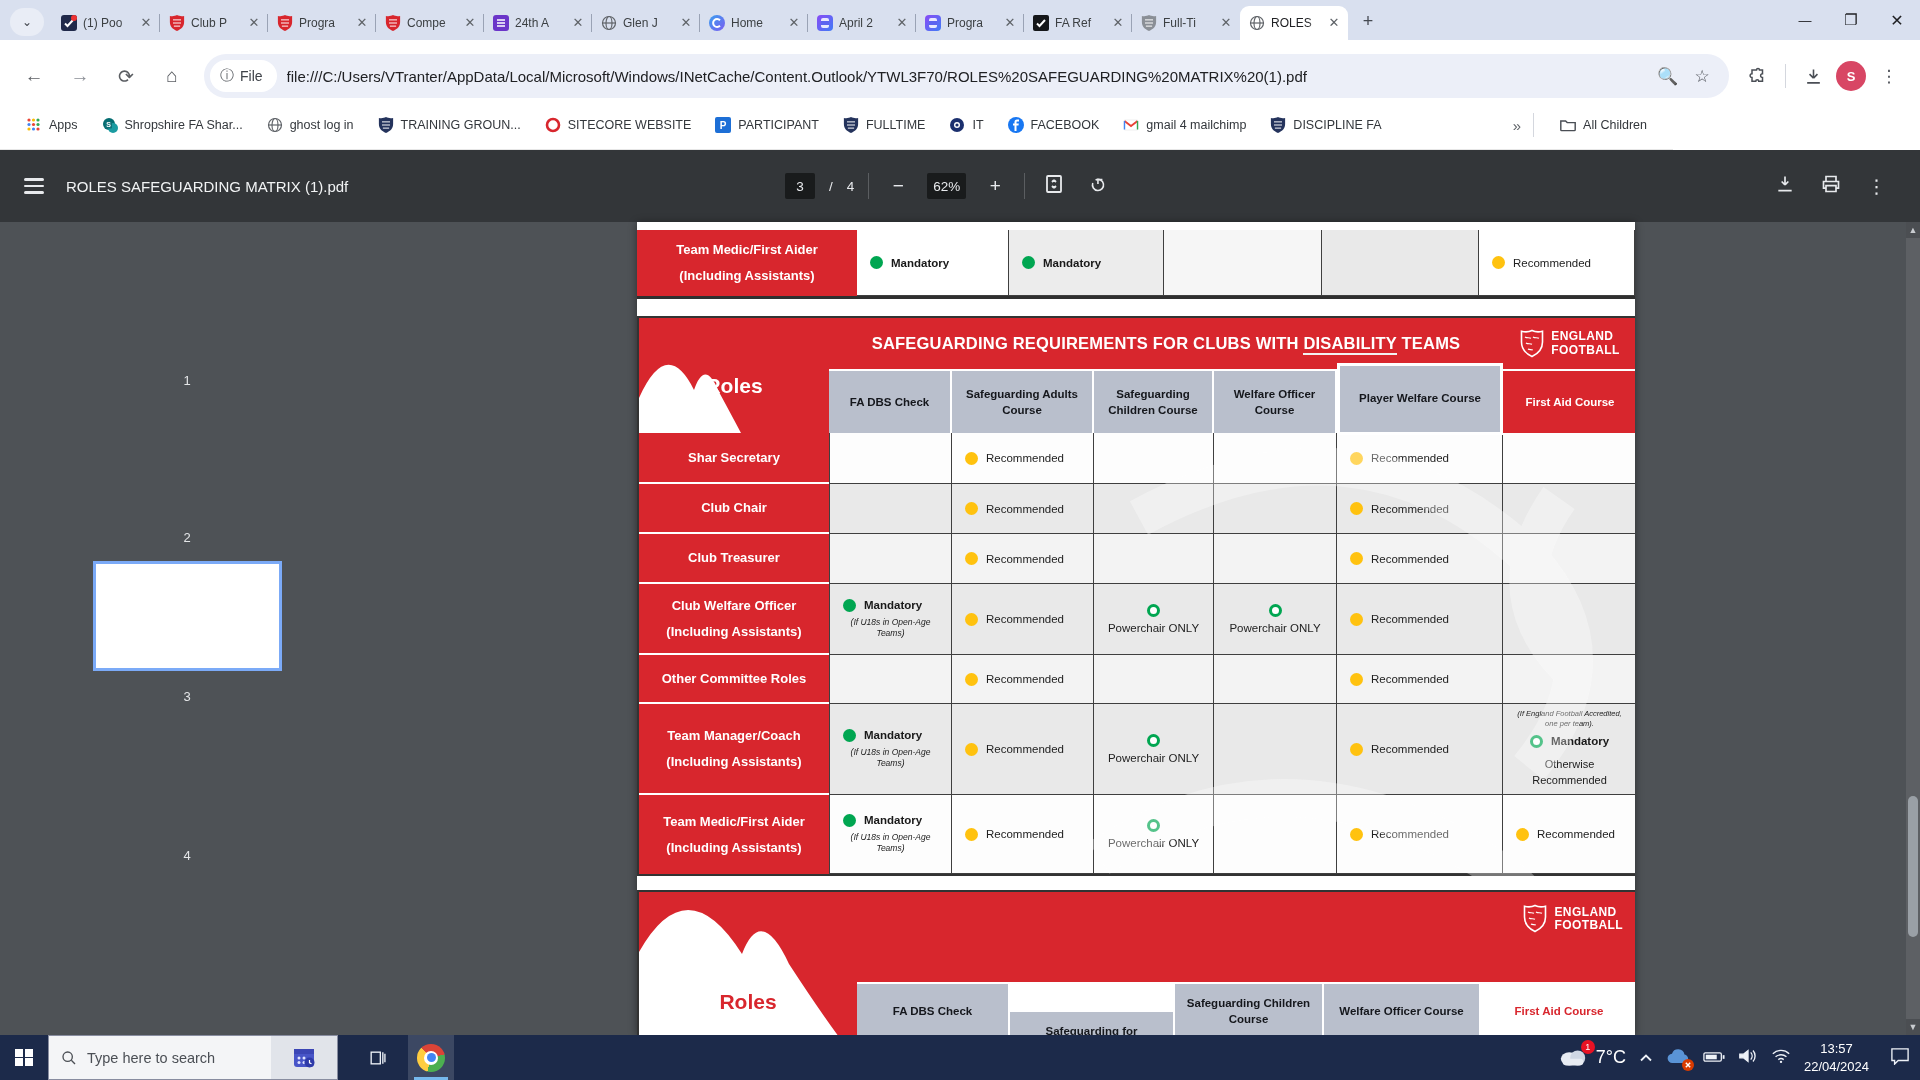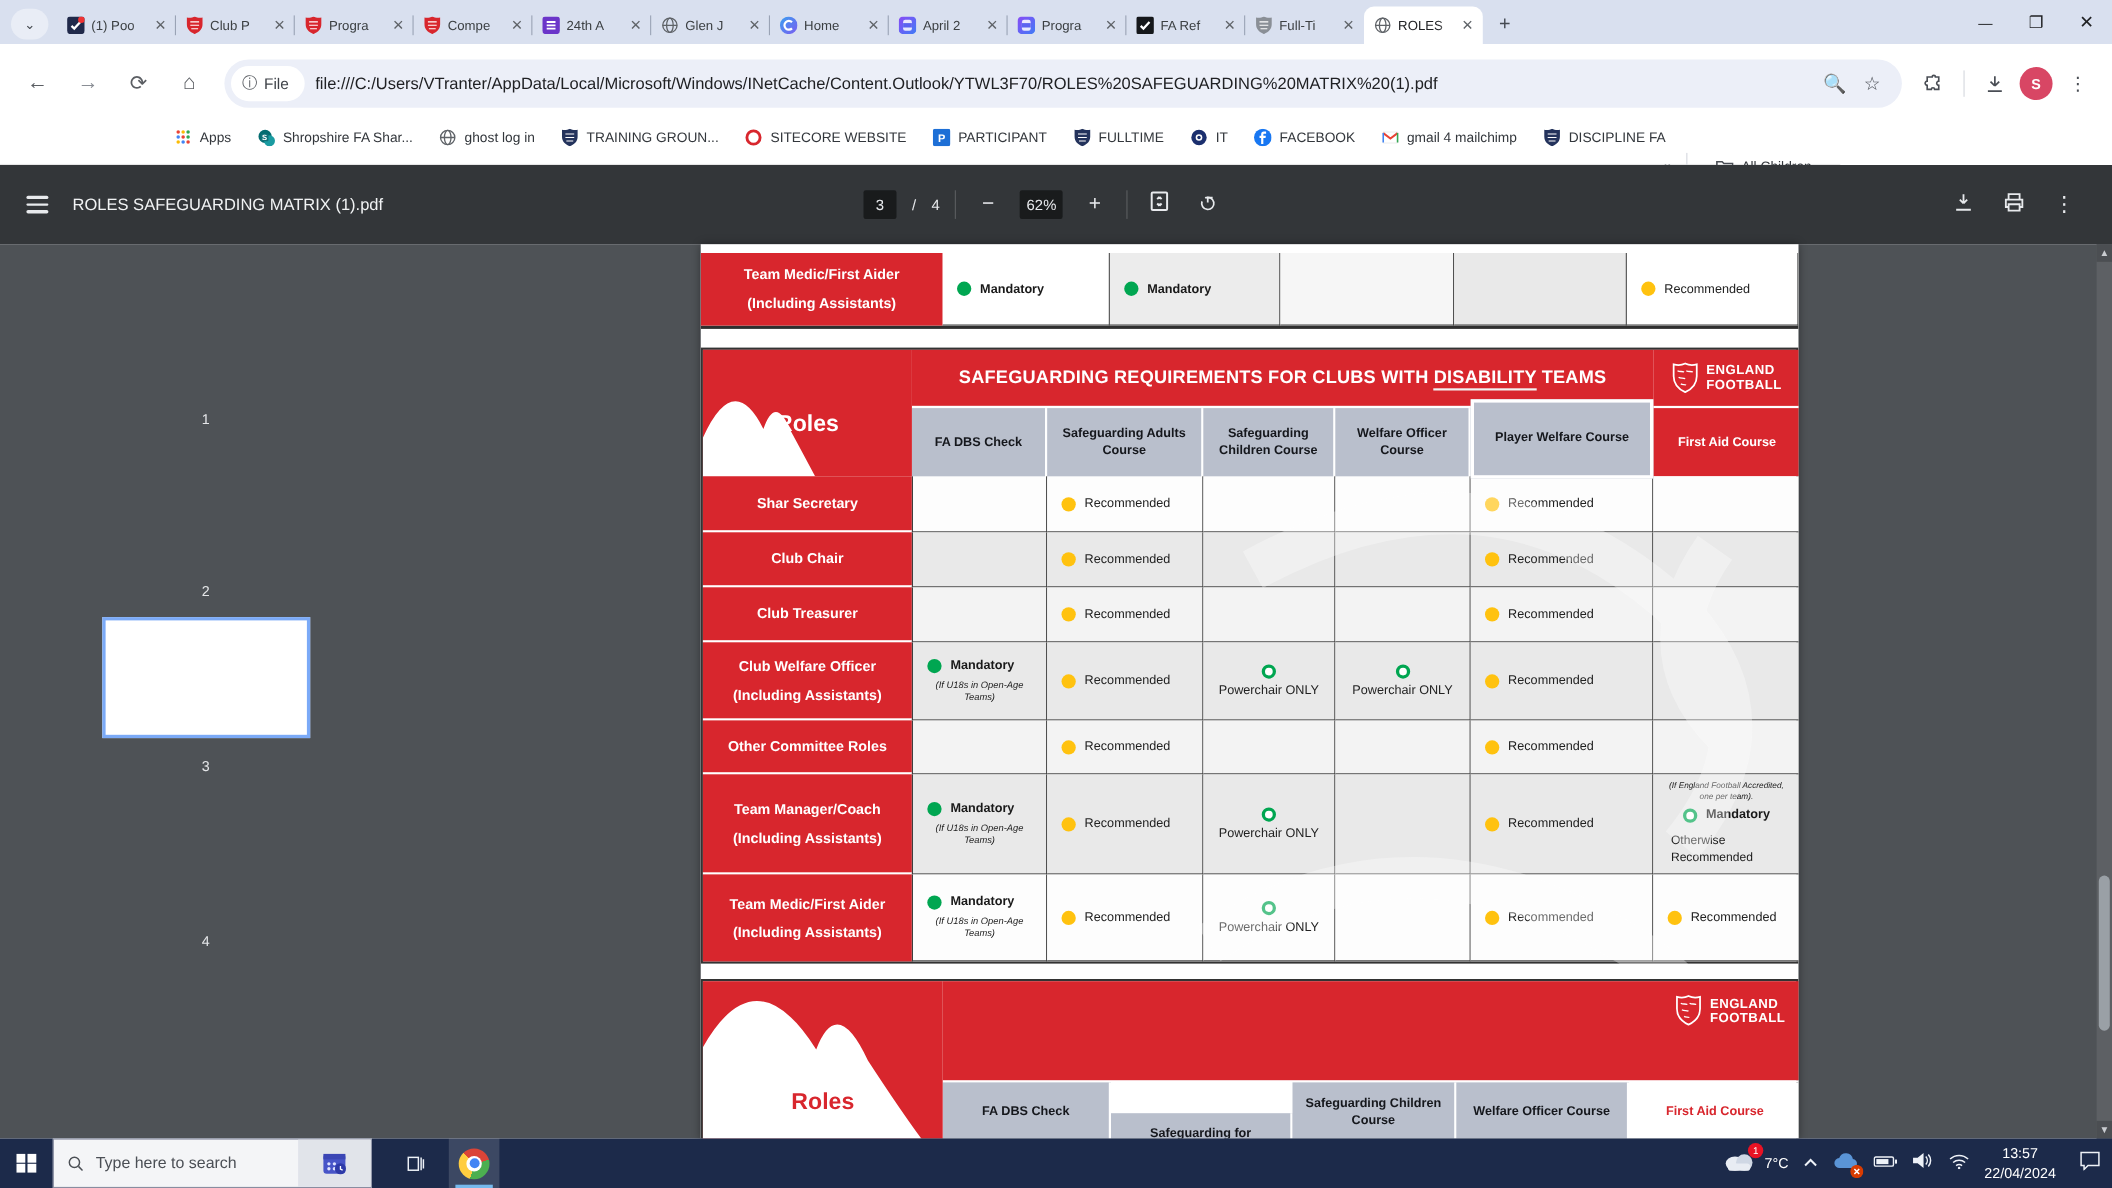--- a/index.html
+++ b/index.html
@@ -44,21 +44,21 @@
   .url { flex:1; font-size:15px; color:#202124; white-space:nowrap; overflow:hidden;
     margin-left:10px; }
   .omni-ic { width:34px; height:34px; display:flex; align-items:center; justify-content:center;
     color:#4a4e55; font-size:17px; flex:none; }
   .avatar { width:30px; height:30px; border-radius:50%; background:#d84664; color:#fff;
     font-size:13px; display:flex; align-items:center; justify-content:center; font-weight:700; }
   .divid { width:1px; height:24px; background:#d4d7de; margin:0 4px; }
 
   
   .bmbar { position:absolute; left:0; top:112px; width:1673px; height:38px; background:#fff;
-    border-bottom:1px solid #e6e6e6; display:flex; align-items:center; padding:0 14px;flex-direction:column; }
+    border-bottom:1px solid #e6e6e6; display:flex; align-items:flex-start; padding:0 14px; }
   .bm { display:flex; align-items:center; gap:7px; font-size:12.5px; color:#33373c;
     padding:0 12px; height:26px; border-radius:13px; white-space:nowrap; }
   .bm-right { margin-left:auto; display:flex; align-items:center; gap:10px; }
   .chev2 { color:#5f6368; font-size:15px; letter-spacing:-2px; }
 
   
   .pdfbar { position:absolute; left:0; top:150px; width:1920px; height:72px; background:#333639;
     display:flex; align-items:center; color:#e8eaed; }
   .pdf-left { display:flex; align-items:center; gap:22px; padding-left:24px; width:640px; }
   .hamb { display:flex; flex-direction:column; gap:4px; }
@@ -97,21 +97,21 @@
   .cellline.center { justify-content:center; padding-left:0; }
   .dot { width:13px; height:13px; border-radius:50%; flex:none; }
   .ring { width:13px; height:13px; border-radius:50%; border:3px solid #00a651; background:#fff;
     flex:none; }
   .lbl-b { font-weight:700; font-size:11.5px; color:#191919; }
   .lbl-r { font-weight:500; font-size:11.5px; color:#222; }
   .note { font-style:italic; font-size:8.5px; color:#222; text-align:center; margin-top:5px;
     line-height:1.35; padding:0 6px; }
   .prenote { font-style:italic; font-size:7.5px; color:#222; text-align:center; line-height:1.3;
     padding:0 8px; margin-bottom:6px; }
-  .afternote { font-size:11px; color:#1b1b1b; text-align:left; margin-top:8px; line-height:1.5;
+  .afternote { font-size:11px; color:#1b1b1b; text-align:center; margin-top:8px; line-height:1.5;
     padding:0 16px; }
   .banner { background:#d8262d; color:#fff; display:flex; align-items:center;
     justify-content:center; }
   .bannertxt { font-weight:700; letter-spacing:.2px; }
   .bannertxt .und { border-bottom:2.5px solid #f2f2f2; padding-bottom:1px; }
   .colhead { background:#b9bfcc; border-right:2px solid #fff; display:flex; align-items:center;
     justify-content:center; text-align:center; font-size:11.5px; font-weight:600; color:#15171c;
     line-height:1.35; padding:0 6px; flex:none; }
   .brand { display:flex; align-items:center; gap:7px; }
   .brandtxt { color:#fff; font-weight:700; font-size:12px; line-height:1.1; letter-spacing:.4px; }
@@ -127,21 +127,21 @@
   .winflag i { background:#fefefe; }
   .searchbox { width:290px; background:#f4f5f7; display:flex; align-items:center; gap:10px;
     padding-left:12px; color:#4b4f55; font-size:14.5px; border:1px solid #888da0; }
   .cal-btn { margin-left:auto; width:66px; height:100%; background:#e1e4ea; display:flex;
     align-items:center; justify-content:center; }
   .tbtn { width:46px; display:flex; align-items:center; justify-content:center; position:relative; }
   .tbtn.activeapp { background:rgba(255,255,255,.14); }
   .tbtn.activeapp::after { content:""; position:absolute; bottom:0; left:6px; right:6px;
     height:3px; background:#76b9ed; }
   .tray { margin-left:auto; display:flex; align-items:center; gap:13px; padding-right:10px; }
-  .temp { font-size:13px; }
+  .temp { font-size:18px; }
   .clock { text-align:center; font-size:13px; line-height:1.35; }
   .badge { position:absolute; top:-5px; right:-7px; min-width:14px; height:14px; background:#e81224;
     border-radius:7px; color:#fff; font-size:9px; display:flex; align-items:center;
     justify-content:center; padding:0 3px; }
   .chromeball { width:28px; height:28px; border-radius:50%;
     background:conic-gradient(from -45deg,#db4437 0 120deg,#4caf50 0 240deg,#ffcd40 0 360deg);
     position:relative; }
   .chromeball::before { content:""; position:absolute; inset:7px; border-radius:50%;
     background:#fff; }
   .chromeball::after { content:""; position:absolute; inset:9.5px; border-radius:50%;

